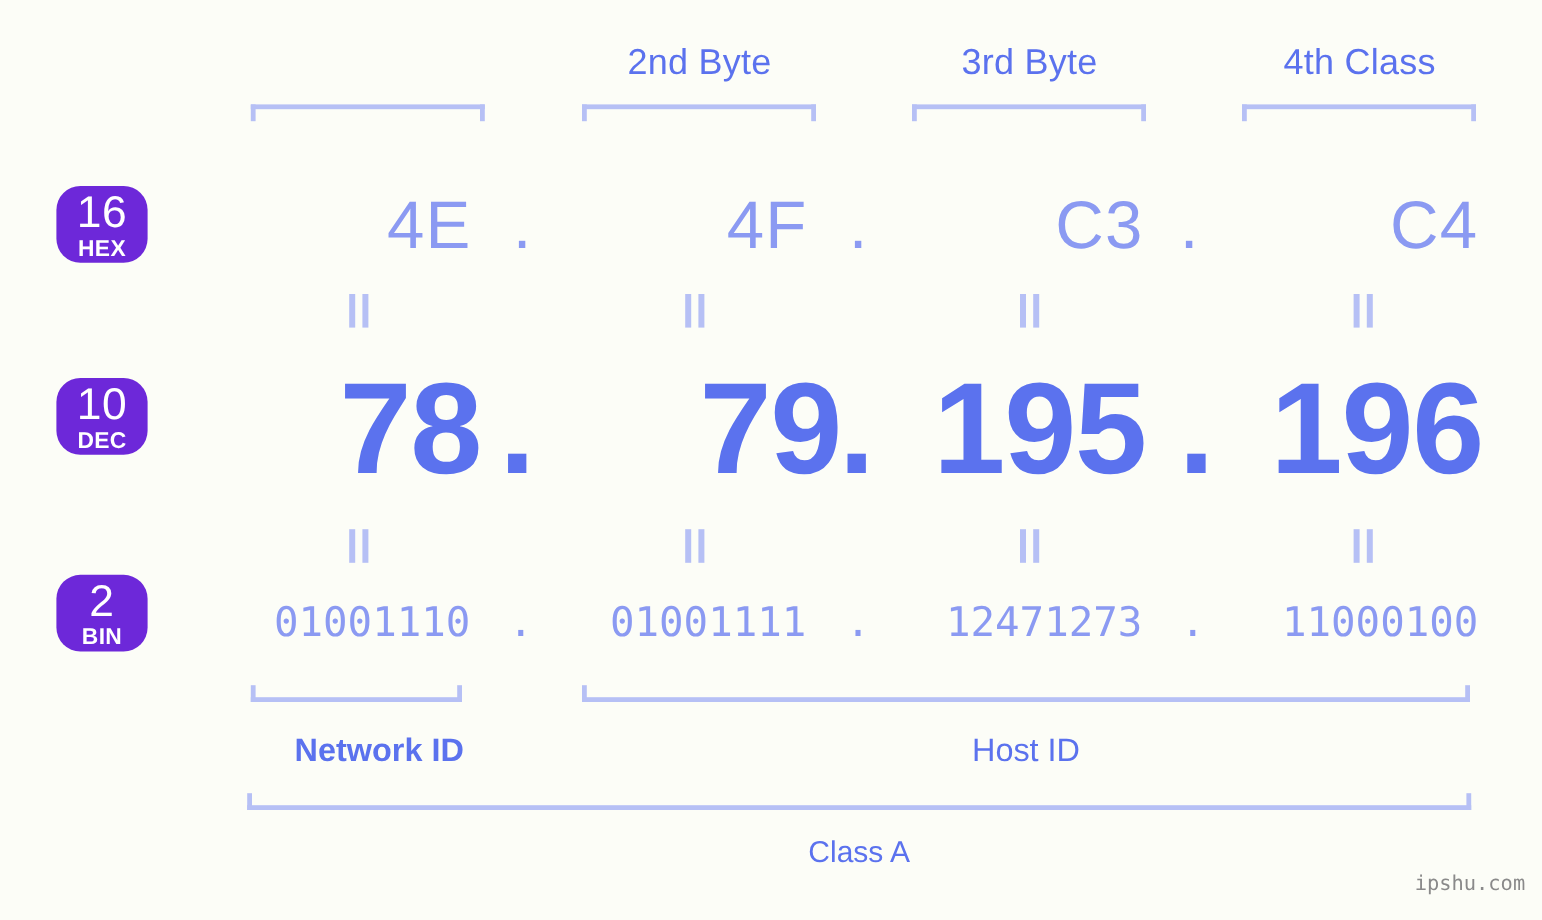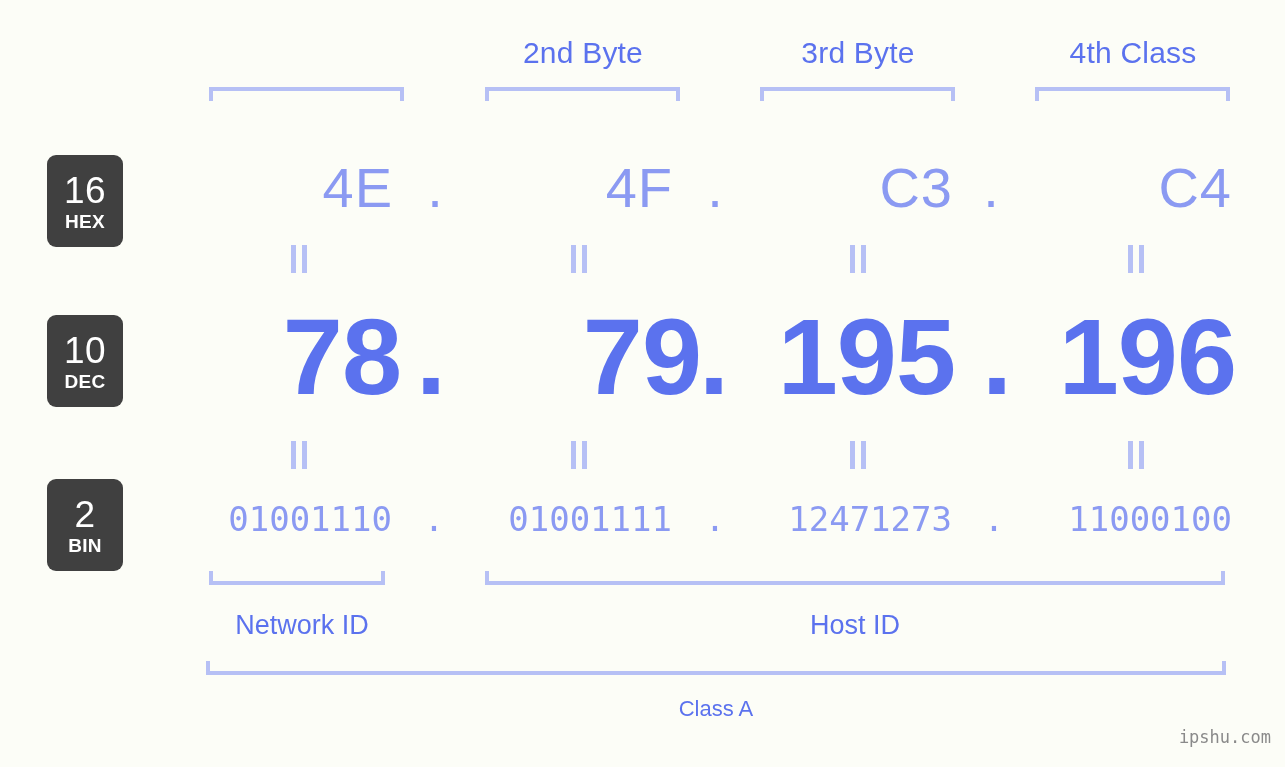--- a/index.html
+++ b/index.html
@@ -44,23 +44,23 @@
     border-left: 4px solid #b6c0f5;
     border-right: 4px solid #b6c0f5;
     height: 14px;
   }
 
   
   .badge {
     position: absolute;
     left: 47px;
     width: 76px;
-    height: 92px;
-    background: #404040;
-    border-radius: 9px;
+    height: 64px;
+    background: #6d28d9;
+    border-radius: 20px;
     color: #ffffff;
     display: flex;
     flex-direction: column;
     align-items: center;
     justify-content: center;
     line-height: 1;
   }
   .badge .num {
     font-size: 37px;
     font-weight: 400;
@@ -128,21 +128,21 @@
   .section-label {
     position: absolute;
     text-align: center;
     font-size: 27px;
     color: #5b72ee;
     white-space: nowrap;
   }
   .class-label {
     position: absolute;
     text-align: center;
-    font-size: 22px;
+    font-size: 25px;
     color: #5b72ee;
     white-space: nowrap;
   }
 
   
   .watermark {
     position: absolute;
     right: 14px;
     bottom: 20px;
     font-family: "DejaVu Sans Mono", monospace;
@@ -238,21 +238,21 @@
     <div class="val" style="left:476px;top:499px;width:196px;">01001111</div>
     <div class="dot" style="left:683px;top:499px;width:64px;">.</div>
     <div class="val" style="left:756px;top:499px;width:196px;">12471273</div>
     <div class="dot" style="left:962px;top:499px;width:64px;">.</div>
     <div class="val" style="left:1036px;top:499px;width:196px;">11000100</div>
   </div>
 
   <div class="bracket-up" style="left:209px;top:571px;width:176px;"></div>
   <div class="bracket-up" style="left:485px;top:571px;width:740px;"></div>
 
-  <div class="section-label" style="left:204px;top:610px;width:196px;">Network ID</div>
+  <div class="section-label" style="left:218px;top:610px;width:196px;font-weight:bold;">Network ID</div>
   <div class="section-label" style="left:757px;top:610px;width:196px;">Host ID</div>
 
   <div class="bracket-up" style="left:206px;top:661px;width:1020px;"></div>
   <div class="class-label" style="left:206px;top:696px;width:1020px;">Class A</div>
 
   <div class="watermark">ipshu.com</div>
 
 </div>
 
 </body></html>

